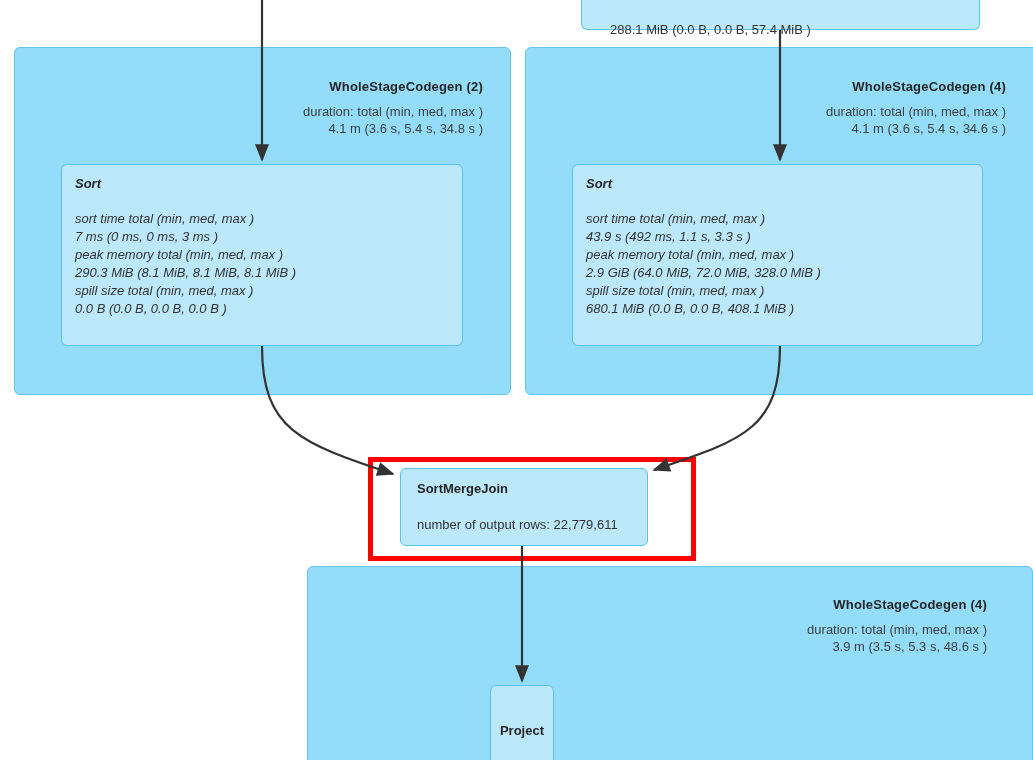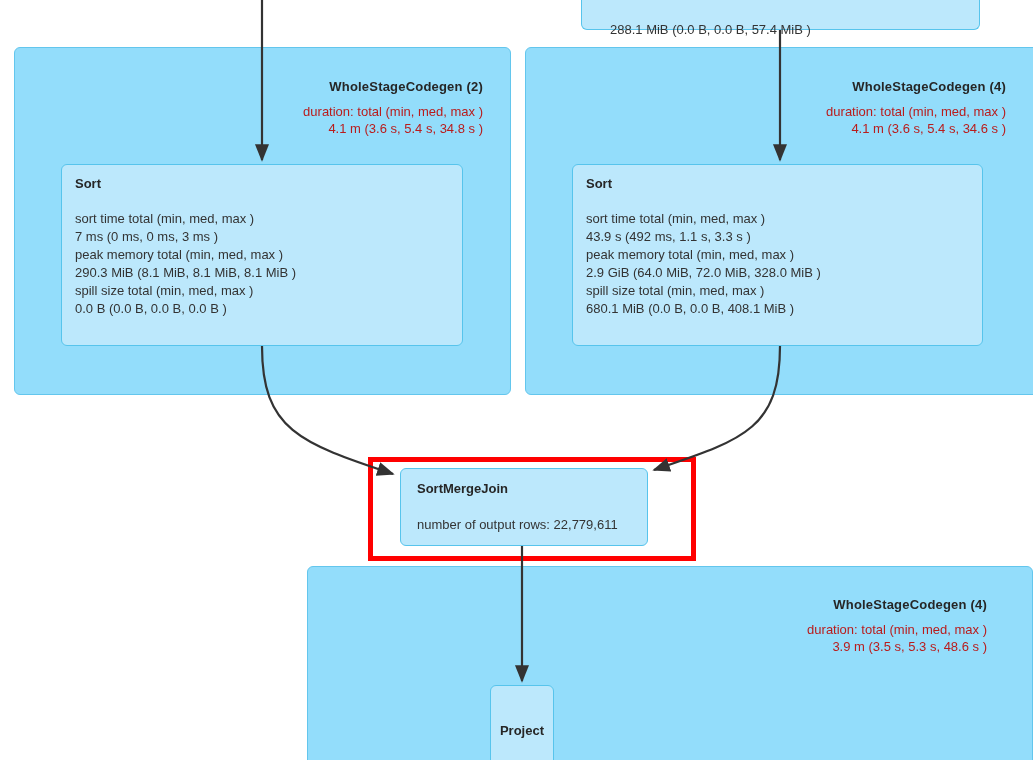--- a/index.html
+++ b/index.html
@@ -52,21 +52,21 @@
   .cluster-title {
     font-size: 13px;
     font-weight: bold;
     color: #262626;
     letter-spacing: 0.2px;
     white-space: nowrap;
   }
   .cluster-metrics {
     font-size: 13px;
     font-weight: normal;
-    color: #b91c1c;
+    color: #404040;
     margin-top: 9px;
     white-space: pre-line;
   }
 
   
   .node {
     position: absolute;
     background: #BCE8FC;
     border: 1px solid #57C4EC;
     border-radius: 6px;
@@ -82,20 +82,21 @@
   .node-metrics {
     font-size: 13px;
     color: #333333;
     line-height: 1.38;
     white-space: pre-line;
   }
 
   
   .sort-node {
     padding: 11px 29px 10px 13px;
+    font-style: italic;
   }
   .sort-node .node-metrics {
     margin-top: 19px;
   }
 
   
   .partial-node {
     border-top: none;
     border-radius: 0 0 6px 6px;
   }

